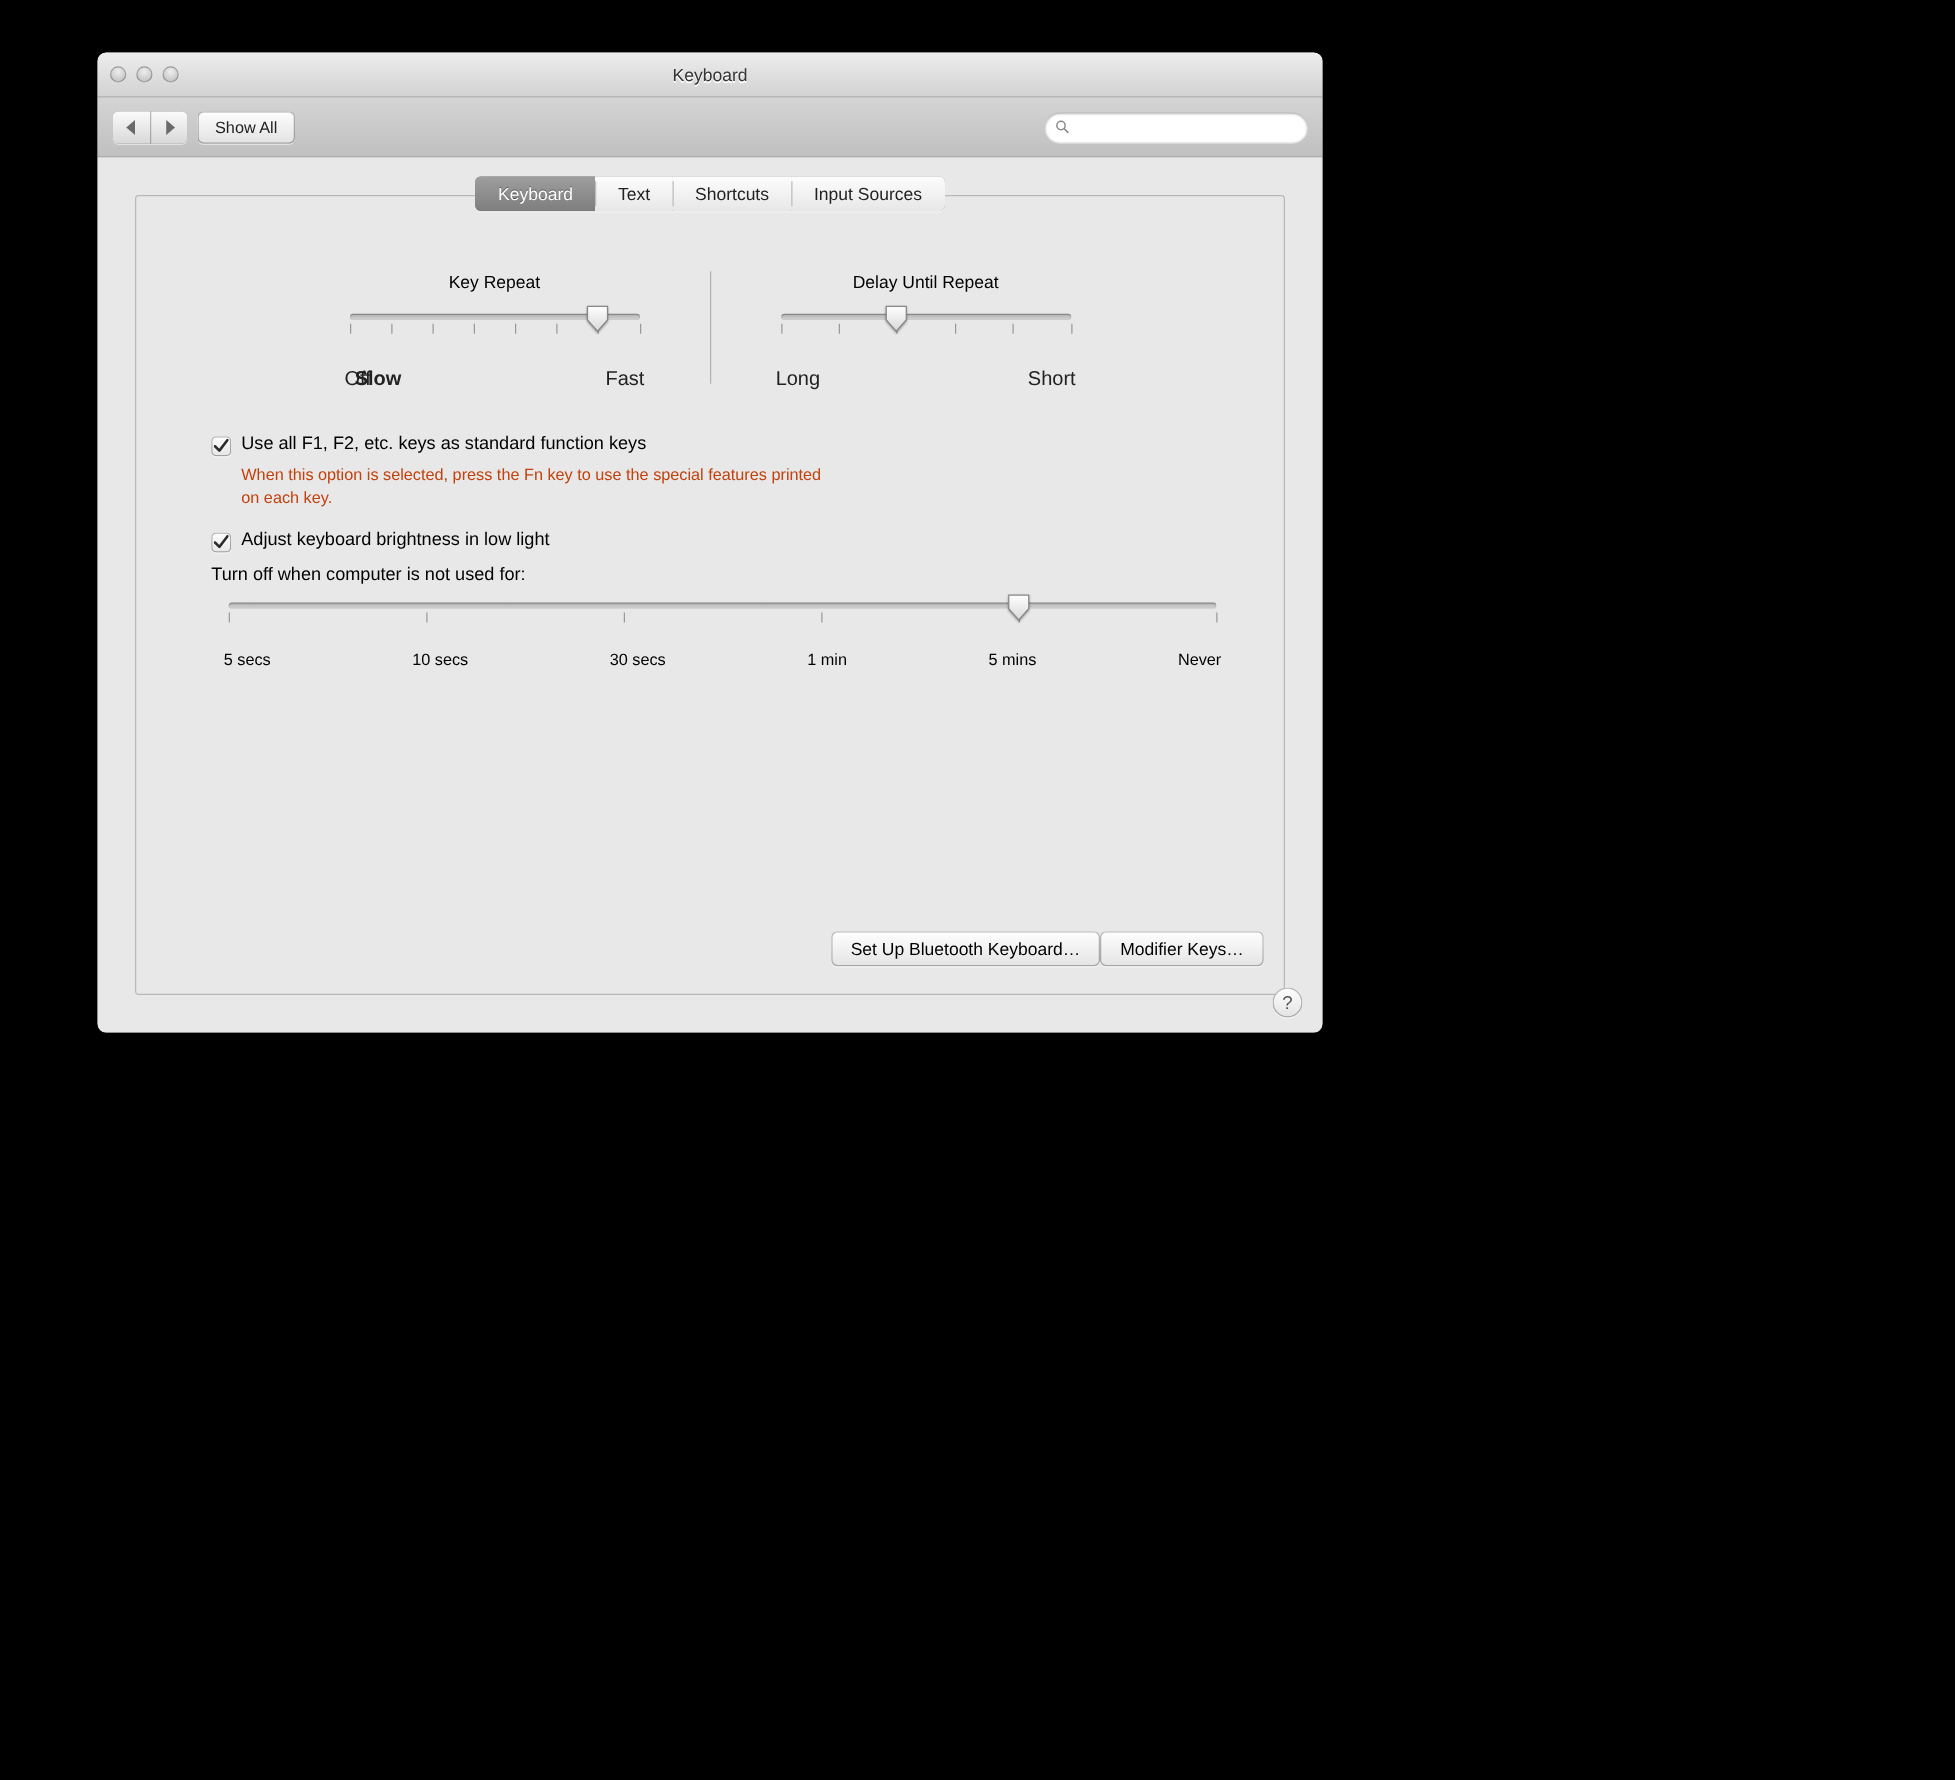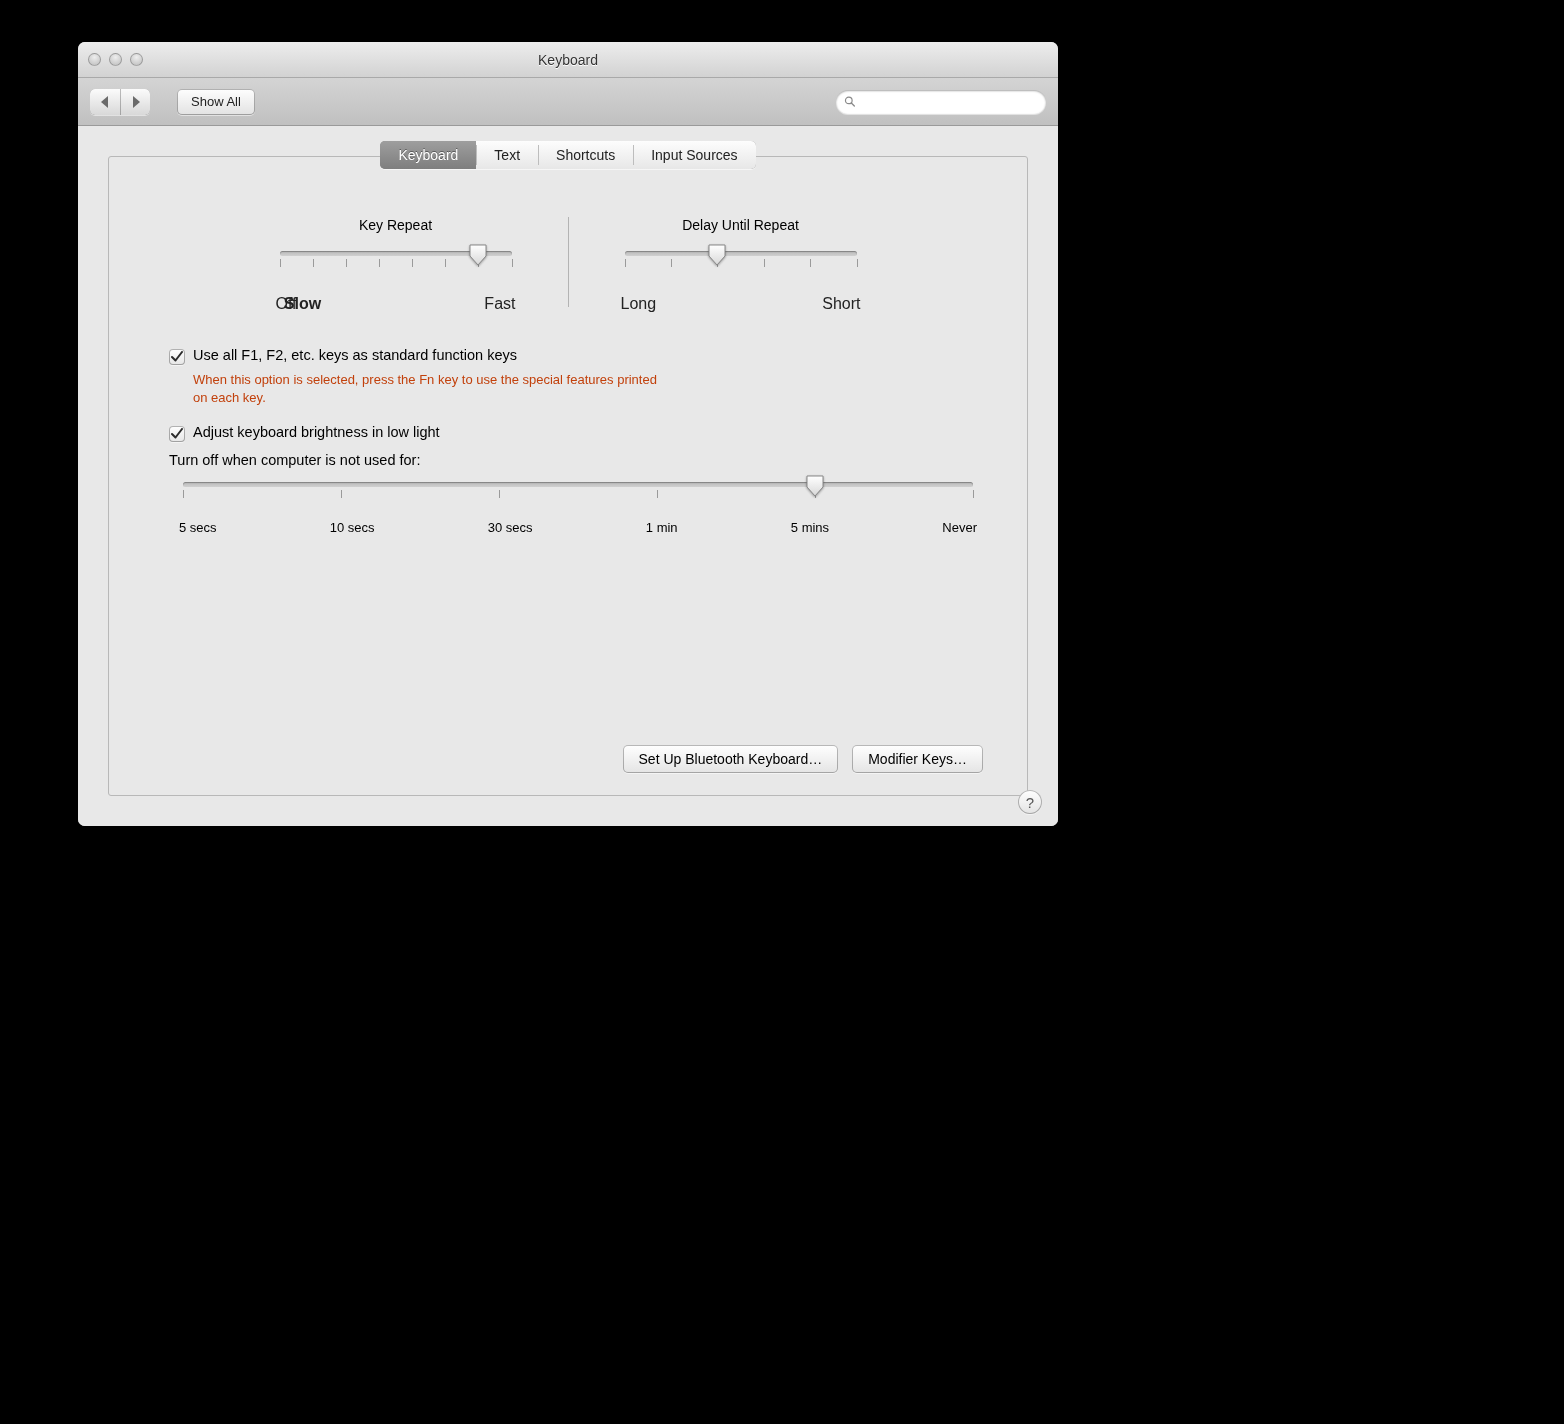--- a/index.html
+++ b/index.html
@@ -51,21 +51,20 @@
     pointer-events: none;
   }
   
   .toolbar {
     height: 48px;
     background: linear-gradient(#d4d4d4, #c0c0c0);
     border-bottom: 1px solid #9a9a9a;
     display: flex;
     align-items: center;
     padding: 0 12px;
-    gap: 19px;
   }
   .segbtn {
     display: flex;
     border-radius: 5px;
     overflow: hidden;
     box-shadow: 0 1px 0 rgba(255,255,255,0.5), inset 0 0 0 1px rgba(0,0,0,0.35);
   }
   .segbtn .half {
     width: 30px; height: 26px;
     background: linear-gradient(#fbfbfb, #d8d8d8);
@@ -234,23 +233,23 @@
   .wide-slider { margin: 6px 10px 0 10px; }
   .wide-slider .slider { height: 24px; }
   .wide-labels {
     display: flex; justify-content: space-between;
     font-size: 13px;
     margin: 18px 0 0 0;
   }
   
   .bottom-buttons {
     position: absolute;
-    right: 44px;
+    right: 16px;
     bottom: 22px;
-    display: flex; gap: 14px; text-align: right;
+    display: flex;  text-align: right;
   }
   .pushbtn {
     height: 28px;
     padding: 0 16px;
     border-radius: 5px;
     background: linear-gradient(#fff,#e4e4e4);
     box-shadow: inset 0 0 0 1px rgba(0,0,0,0.28), 0 1px 0 rgba(255,255,255,0.5);
     font-size: 14px;
     display: flex; align-items: center;
   }

